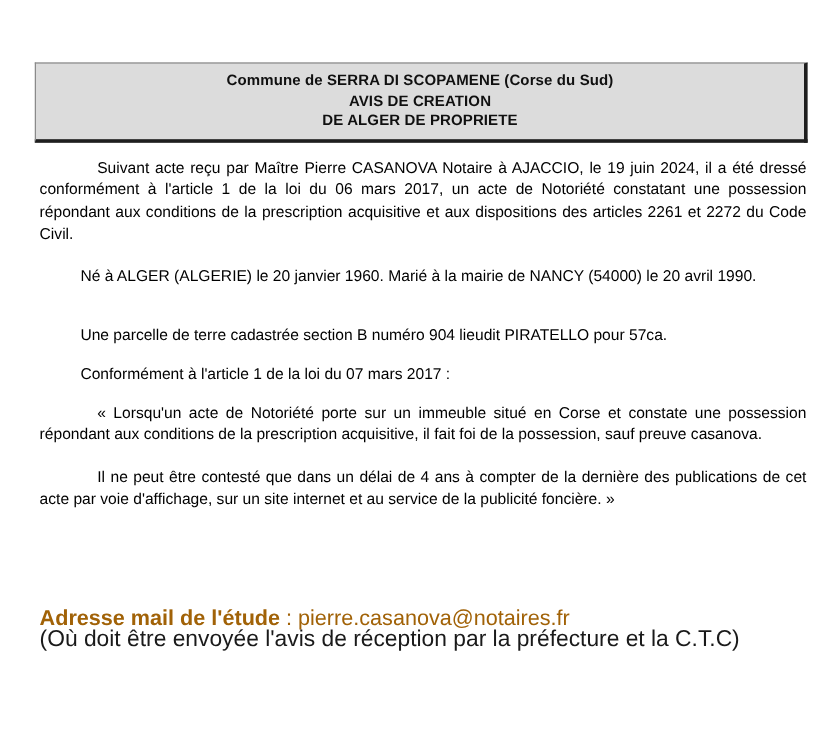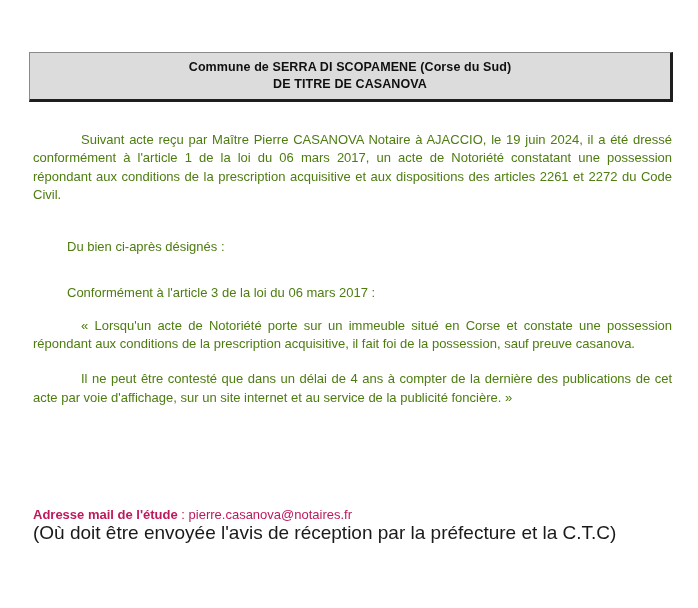--- a/index.html
+++ b/index.html
@@ -55,21 +55,21 @@
     top: 131px;
     width: 639px;
   }
 
   p.para {
     margin: 0;
     font-size: 13px;
     line-height: 18.3px;
     text-align: justify;
     text-justify: inter-word;
-    color: #4d7c0f;
+    color: #000000;
   }
   p.para.indent {
     text-indent: 48px;
   }
   p.para.indent-small {
     text-indent: 34px;
   }
   p.para.noindent {
     text-indent: 0;
   }
@@ -77,61 +77,63 @@
   .gap-lg { height: 17px; }
   .gap-md { height: 14px; }
 
   .email-block {
     position: absolute;
     left: 33px;
     top: 506px;
     width: 639px;
   }
   .email-line {
-    font-size: 13px;
+    font-size: 18px;
     line-height: 18.3px;
-    color: #be185d;
+    color: #a16207;
   }
   .email-label {
     font-weight: bold;
   }
   .email-note {
     font-size: 19px;
     line-height: 18.3px;
     color: #1a1a1a;
   }
 </style>
 </head>
 <body>
 
 <div class="page">
 
   <div class="header-box">
     <div class="header-line">Commune de SERRA DI SCOPAMENE (Corse du Sud)</div>
-    <div class="header-line">DE TITRE DE CASANOVA</div>
+    <div class="header-line">AVIS DE CREATION</div>
+    <div class="header-line">DE ALGER DE PROPRIETE</div>
   </div>
 
   <div class="body">
 
     <p class="para indent">Suivant acte reçu par Maître Pierre CASANOVA Notaire à AJACCIO, le 19 juin 2024, il a été dressé conformément à l'article 1 de la loi du 06 mars 2017, un acte de Notoriété constatant une possession répondant aux conditions de la prescription acquisitive et aux dispositions des articles 2261 et 2272 du Code Civil.</p>
 
     <div class="gap-lg"></div>
 
 
+    <p class="para indent-small">Né à ALGER (ALGERIE) le 20 janvier 1960. Marié à la mairie de NANCY (54000) le 20 avril 1990.</p>
 
     <div class="gap-lg"></div>
-
-    <p class="para indent-small noindent" style="text-indent:34px">Du bien ci-après désignés :</p>
-
-    <div class="gap-md"></div>
 
 
     <div class="gap-md"></div>
 
-    <p class="para" style="text-indent:34px">Conformément à l'article 3 de la loi du 06 mars 2017 :</p>
+    <p class="para" style="text-indent:34px">Une parcelle de terre cadastrée section B numéro 904 lieudit PIRATELLO pour 57ca.</p>
+
+    <div class="gap-md"></div>
+
+    <p class="para" style="text-indent:34px">Conformément à l'article 1 de la loi du 07 mars 2017 :</p>
 
     <div class="gap-md"></div>
 
     <p class="para indent">« Lorsqu'un acte de Notoriété porte sur un immeuble situé en Corse et constate une possession répondant aux conditions de la prescription acquisitive, il fait foi de la possession, sauf preuve casanova.</p>
 
     <div class="gap-lg"></div>
 
     <p class="para indent">Il ne peut être contesté que dans un délai de 4 ans à compter de la dernière des publications de cet acte par voie d'affichage, sur un site internet et au service de la publicité foncière. »</p>
 
   </div>

